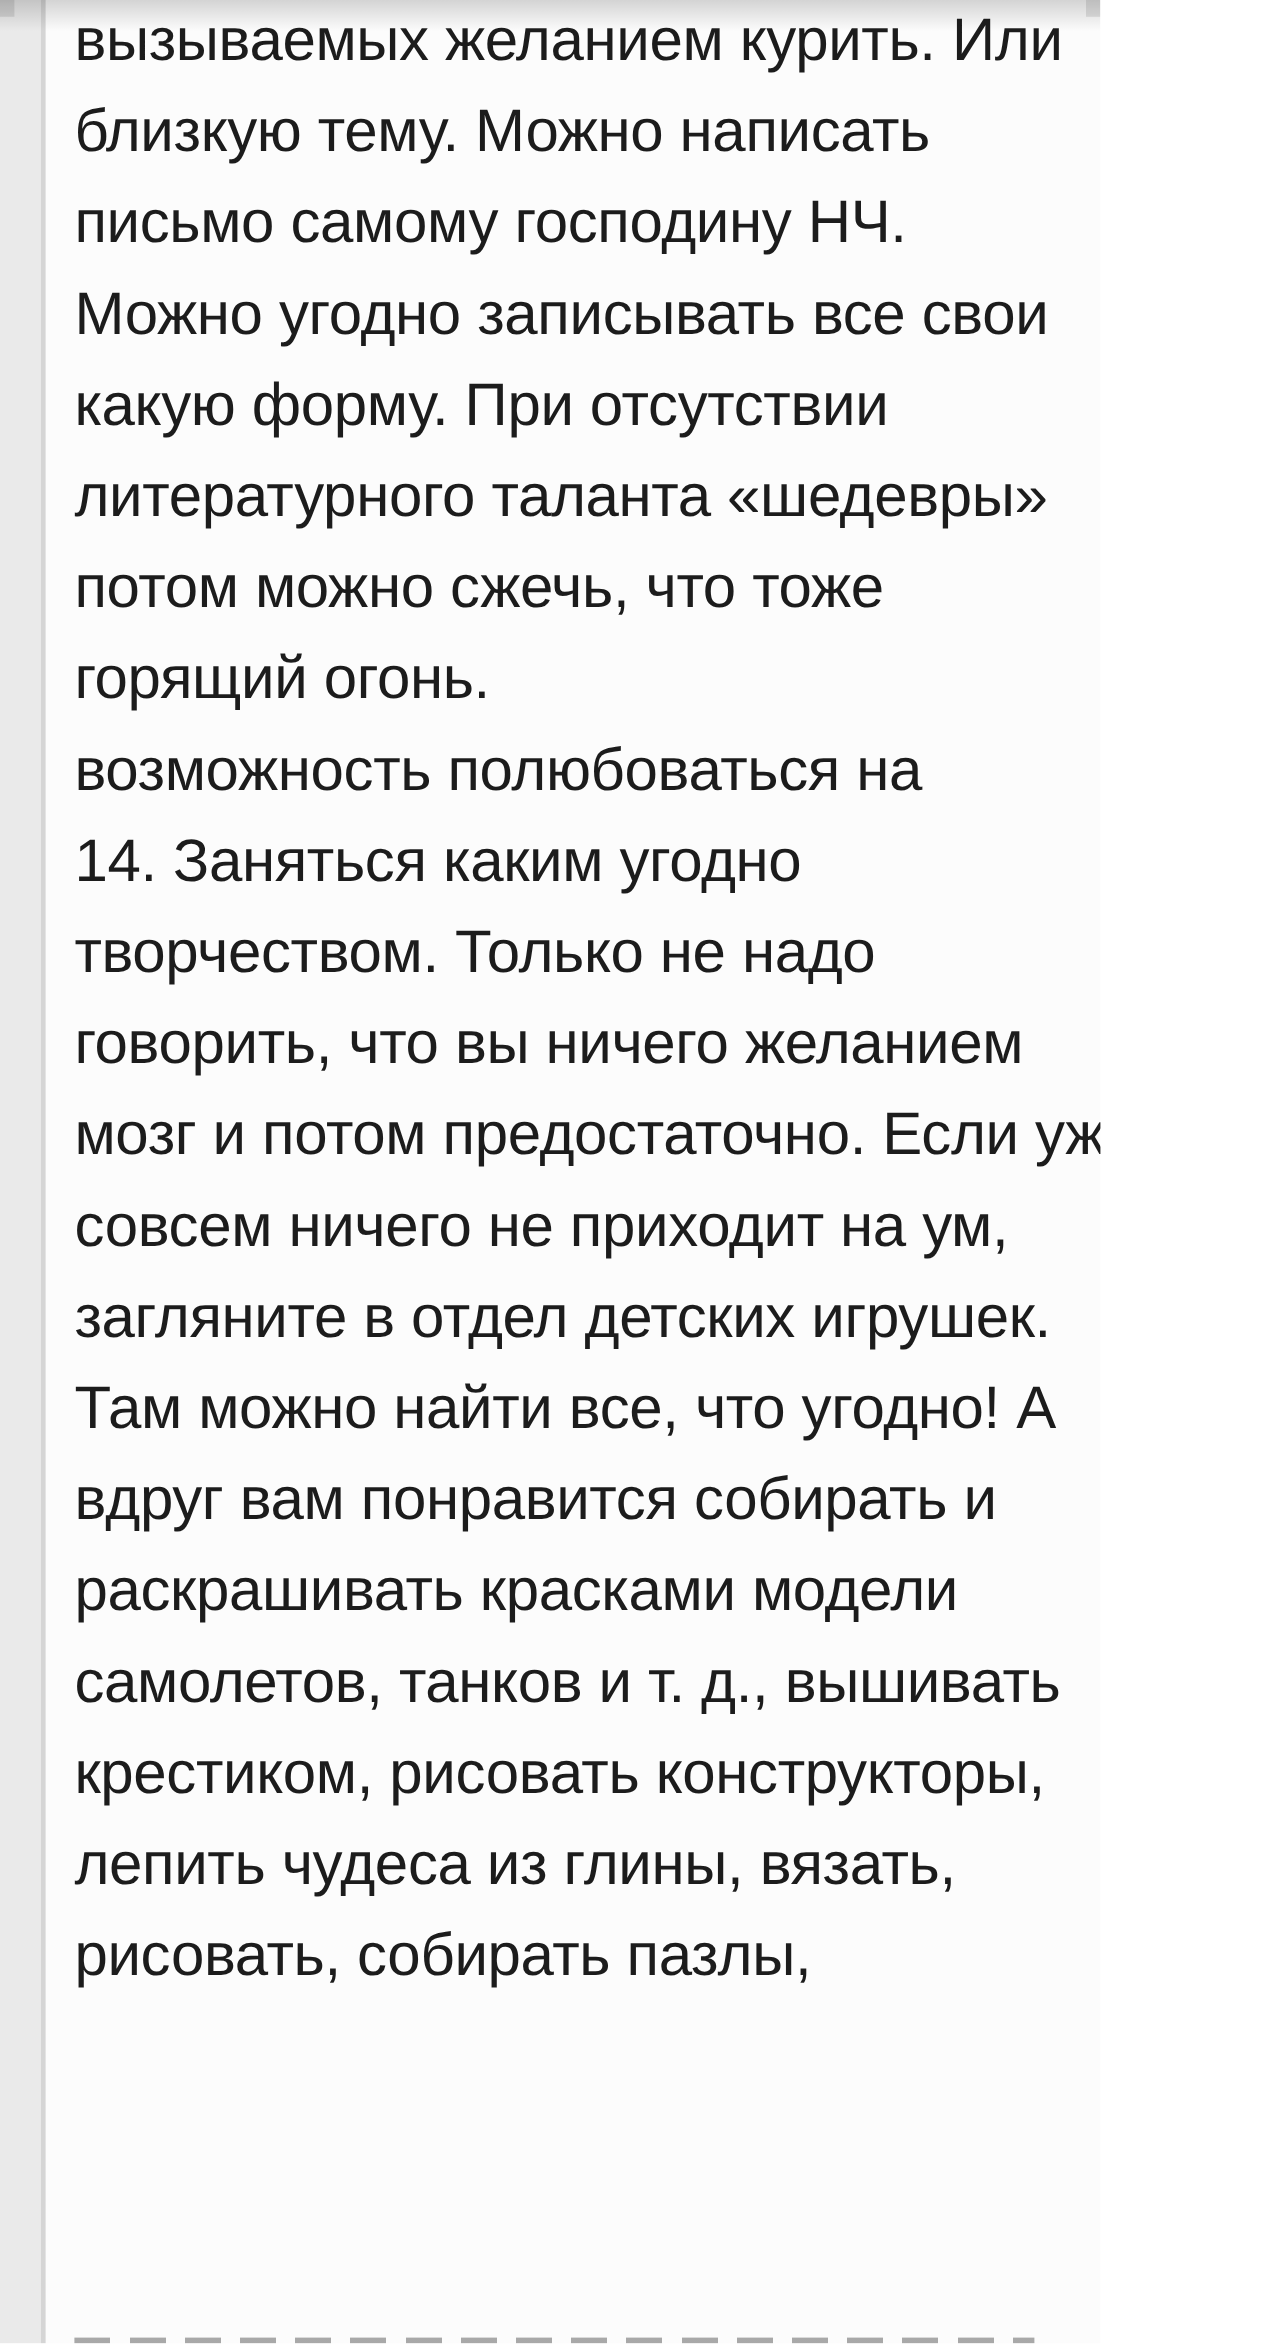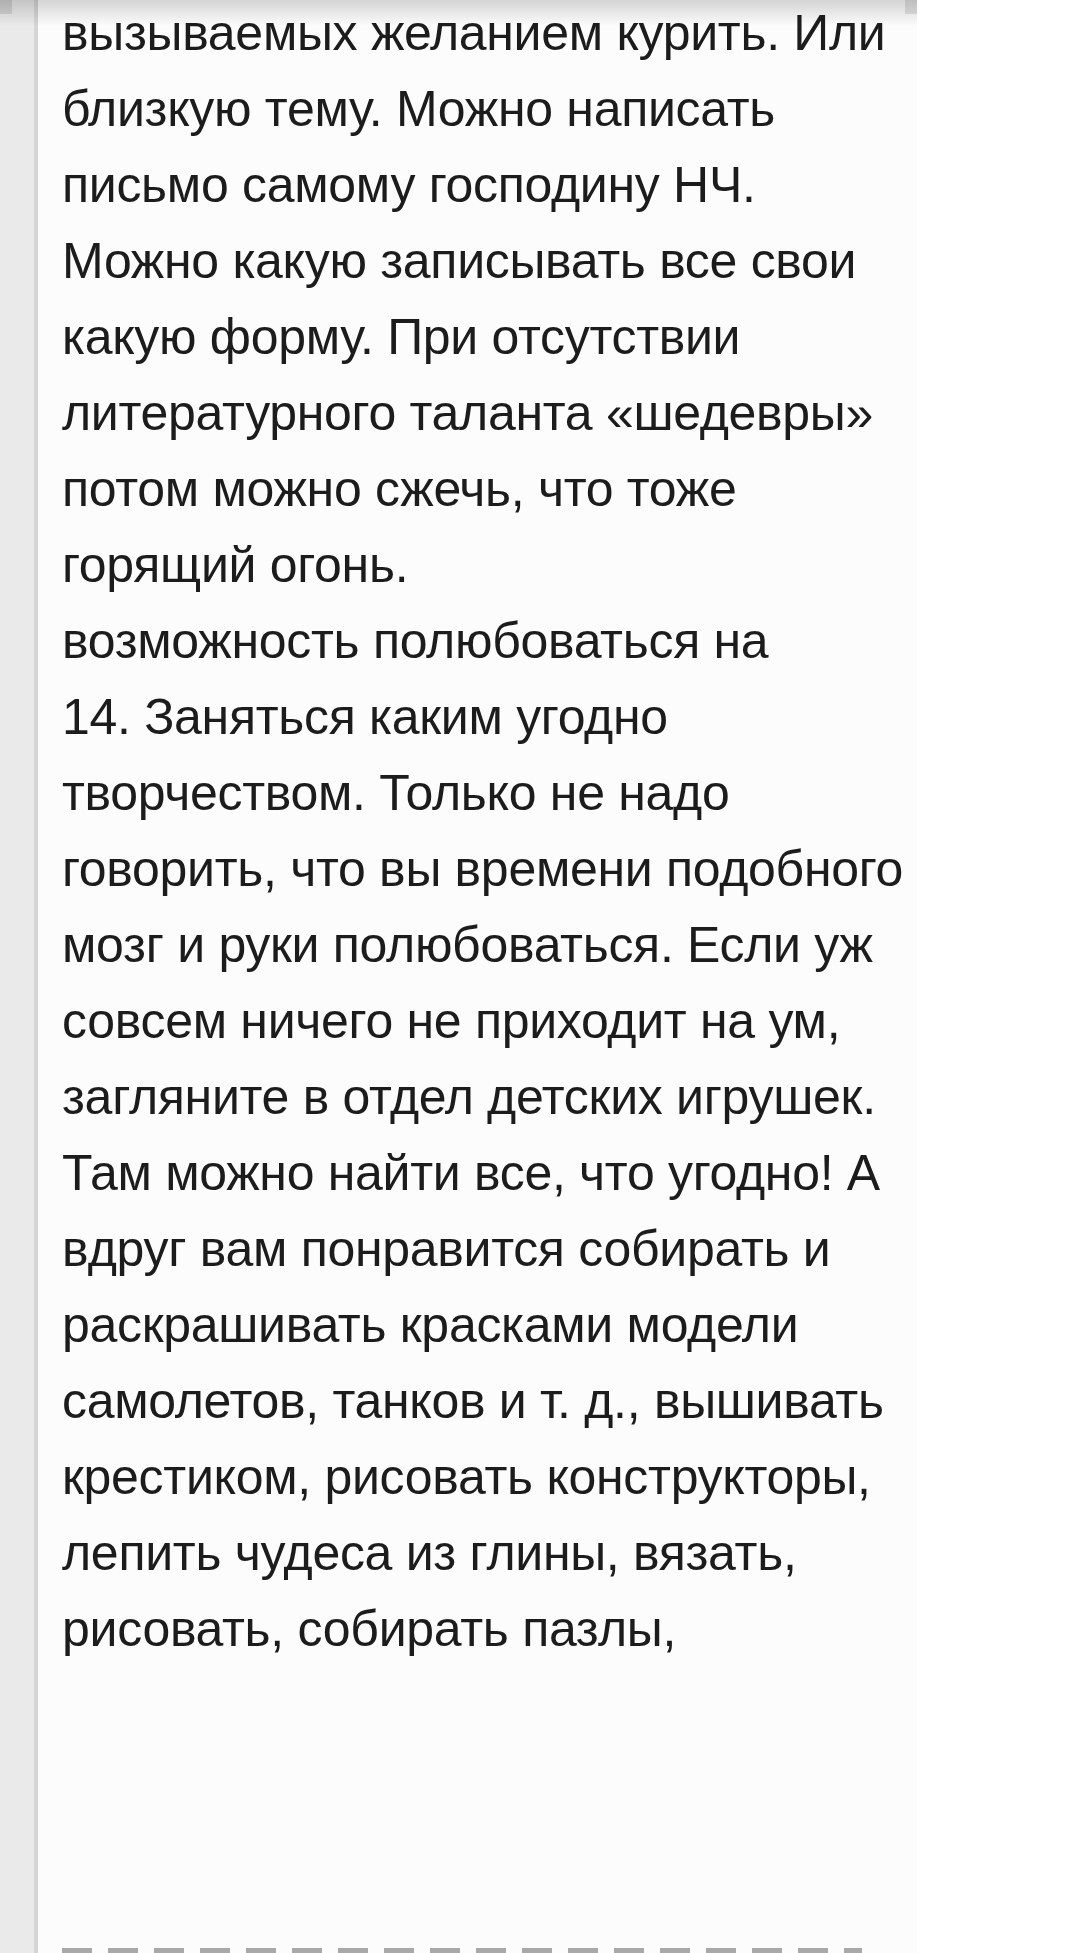--- a/index.html
+++ b/index.html
@@ -84,30 +84,30 @@
 
 <div class="screen" style="--margin-left: #eaeaea; --margin-right: #eeeeee; --divider: #d5d5d5; --content-bg: #fcfcfc; --text: #1c1c1c; --shadow: rgba(0,0,0,0.16);">
 
   <div class="left-margin"></div>
   <div class="left-divider"></div>
 
   <div class="text-block">
       <div class="line">вызываемых желанием курить. Или</div>
       <div class="line">близкую тему. Можно написать</div>
       <div class="line">письмо самому господину НЧ.</div>
-      <div class="line">Можно какую записывать все свои</div>
+      <div class="line">Можно угодно записывать все свои</div>
       <div class="line">какую форму. При отсутствии</div>
       <div class="line">литературного таланта «шедевры»</div>
       <div class="line">потом можно сжечь, что тоже</div>
       <div class="line">горящий огонь.</div>
       <div class="line">возможность полюбоваться на</div>
       <div class="line">14. Заняться каким угодно</div>
       <div class="line">творчеством. Только не надо</div>
-      <div class="line">говорить, что вы времени подобного</div>
-      <div class="line">мозг и руки полюбоваться. Если уж</div>
+      <div class="line">говорить, что вы ничего желанием</div>
+      <div class="line">мозг и потом предостаточно. Если уж</div>
       <div class="line">совсем ничего не приходит на ум,</div>
       <div class="line">загляните в отдел детских игрушек.</div>
       <div class="line">Там можно найти все, что угодно! А</div>
       <div class="line">вдруг вам понравится собирать и</div>
       <div class="line">раскрашивать красками модели</div>
       <div class="line">самолетов, танков и т. д., вышивать</div>
       <div class="line">крестиком, рисовать конструкторы,</div>
       <div class="line">лепить чудеса из глины, вязать,</div>
       <div class="line">рисовать, собирать пазлы,</div>
     </div>

